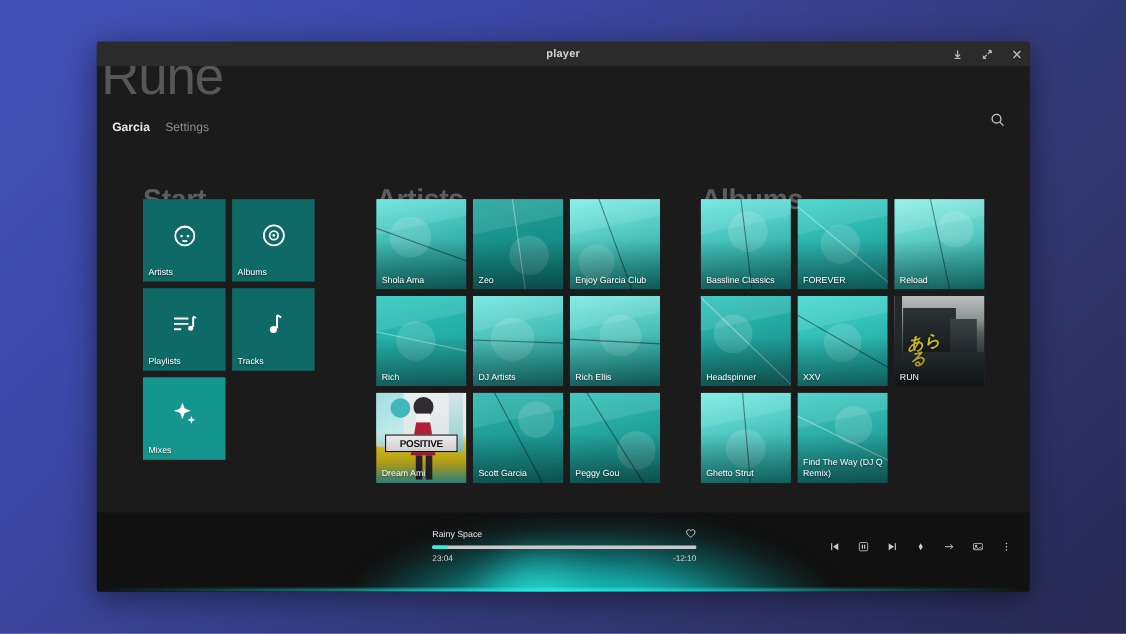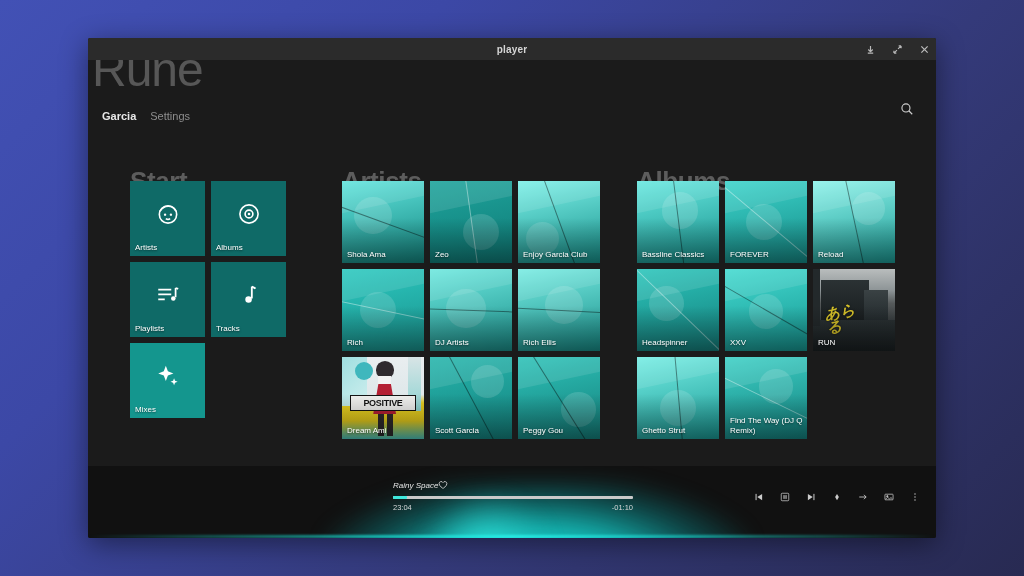--- a/index.html
+++ b/index.html
@@ -190,21 +190,21 @@
     background: linear-gradient(to right, rgba(20,180,178,0) 0%, rgba(26,214,207,.85) 35%, rgba(40,240,232,.95) 50%, rgba(26,200,196,.8) 68%, rgba(20,180,178,0) 100%);
     filter: blur(1px);
   }
 
   .now-playing {
     position: absolute;
     left: 305px; width: 240px; top: 14px;
     z-index: 4;
   }
   .np-row {
-    display: flex; align-items: center; justify-content: flex-start; font-style: italic;
+    display: flex; align-items: center; justify-content: space-between;
   }
   .np-title { font-size: 8px; color: #e6e6e6; }
   .np-like  { color: #dcdcdc; cursor: pointer; display: flex; }
   .np-progress {
     margin-top: 6px;
     height: 3px; width: 100%;
     background: #c9c9c9;
     position: relative;
     cursor: pointer;
     border-radius: 1px;
@@ -526,21 +526,21 @@
           <svg width="10" height="10" viewBox="0 0 16 16" fill="none" stroke="currentColor" stroke-width="1.3">
             <path d="M8 13.5S1.8 9.8 1.8 5.8A3.3 3.3 0 0 1 8 4.2a3.3 3.3 0 0 1 6.2 1.6c0 4-6.2 7.7-6.2 7.7z"></path>
           </svg>
         </div>
       </div>
       <div class="np-progress">
         <div class="np-progress-fill" id="progress-fill" style="width: 6%; background: rgb(62, 232, 220);"></div>
       </div>
       <div class="np-times">
         <span>23:04</span>
-        <span>-01:10</span>
+        <span>-12:10</span>
       </div>
     </div>
 
     <div class="transport">
       <div class="tbtn">
         <svg width="10" height="10" viewBox="0 0 16 16" fill="currentColor">
             <rect x="2.5" y="3" width="1.6" height="10"></rect>
             <path d="M13 3v10L5.2 8z"></path>
           </svg>
       </div>

